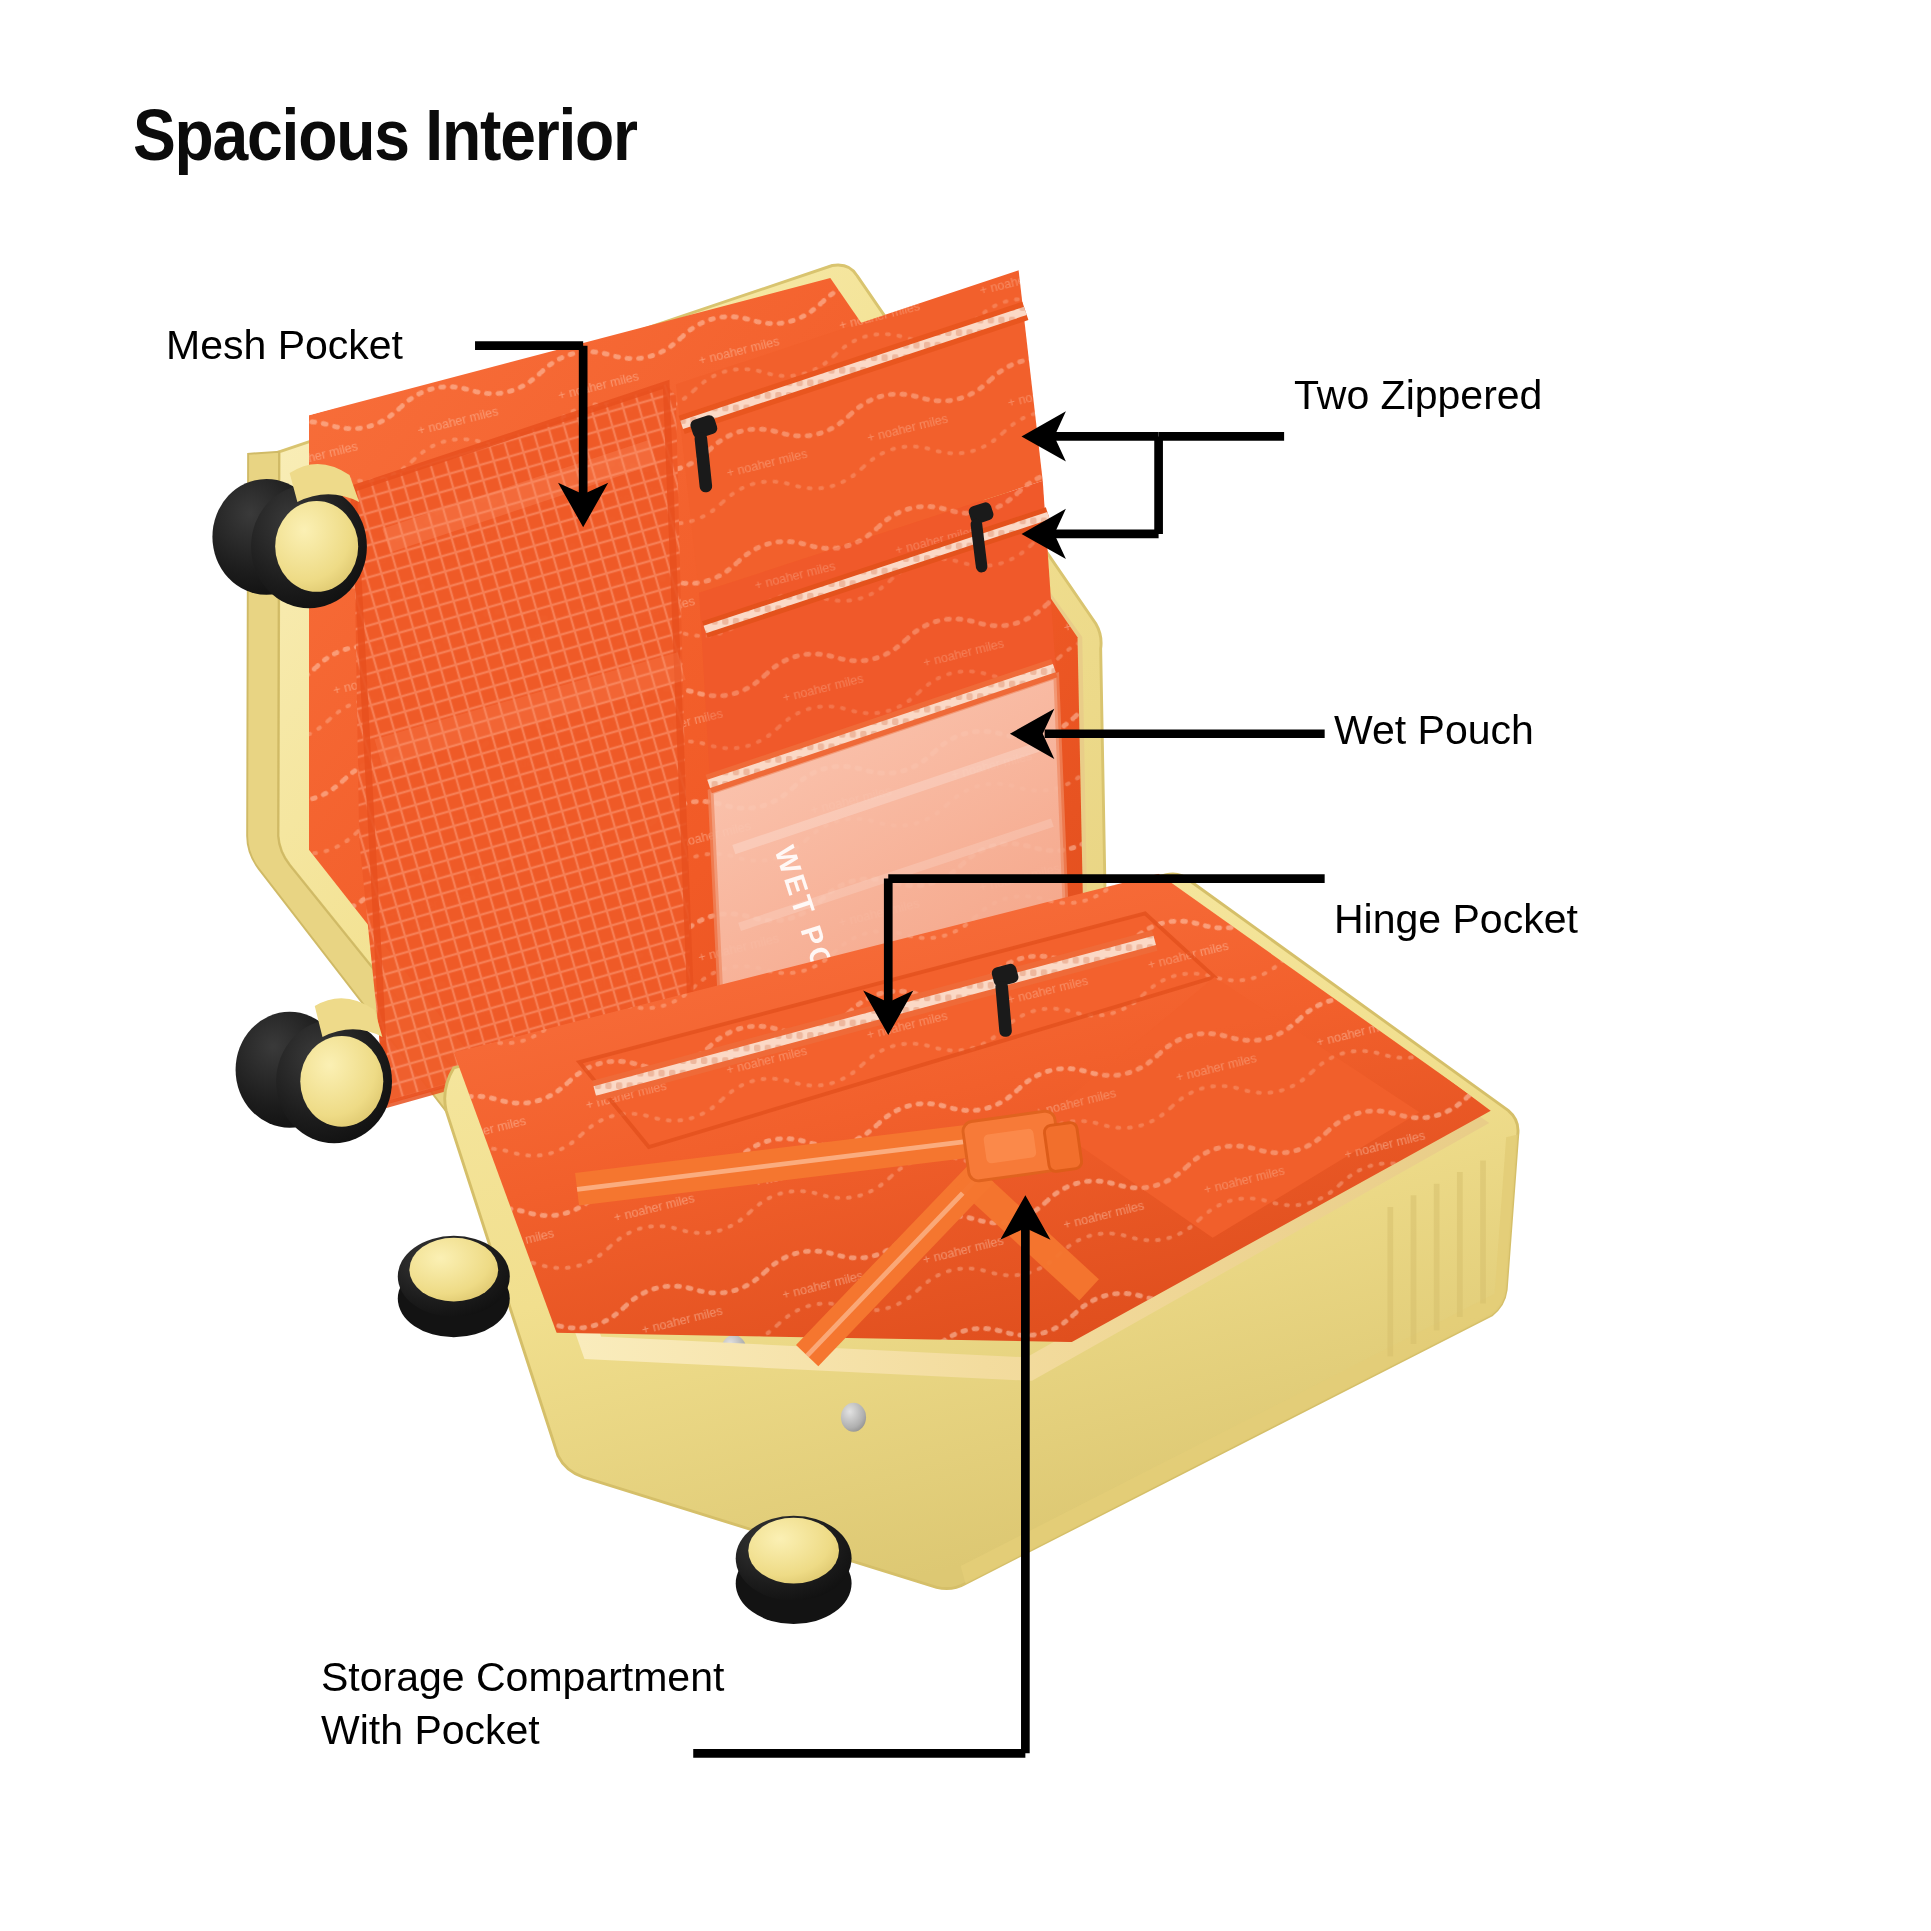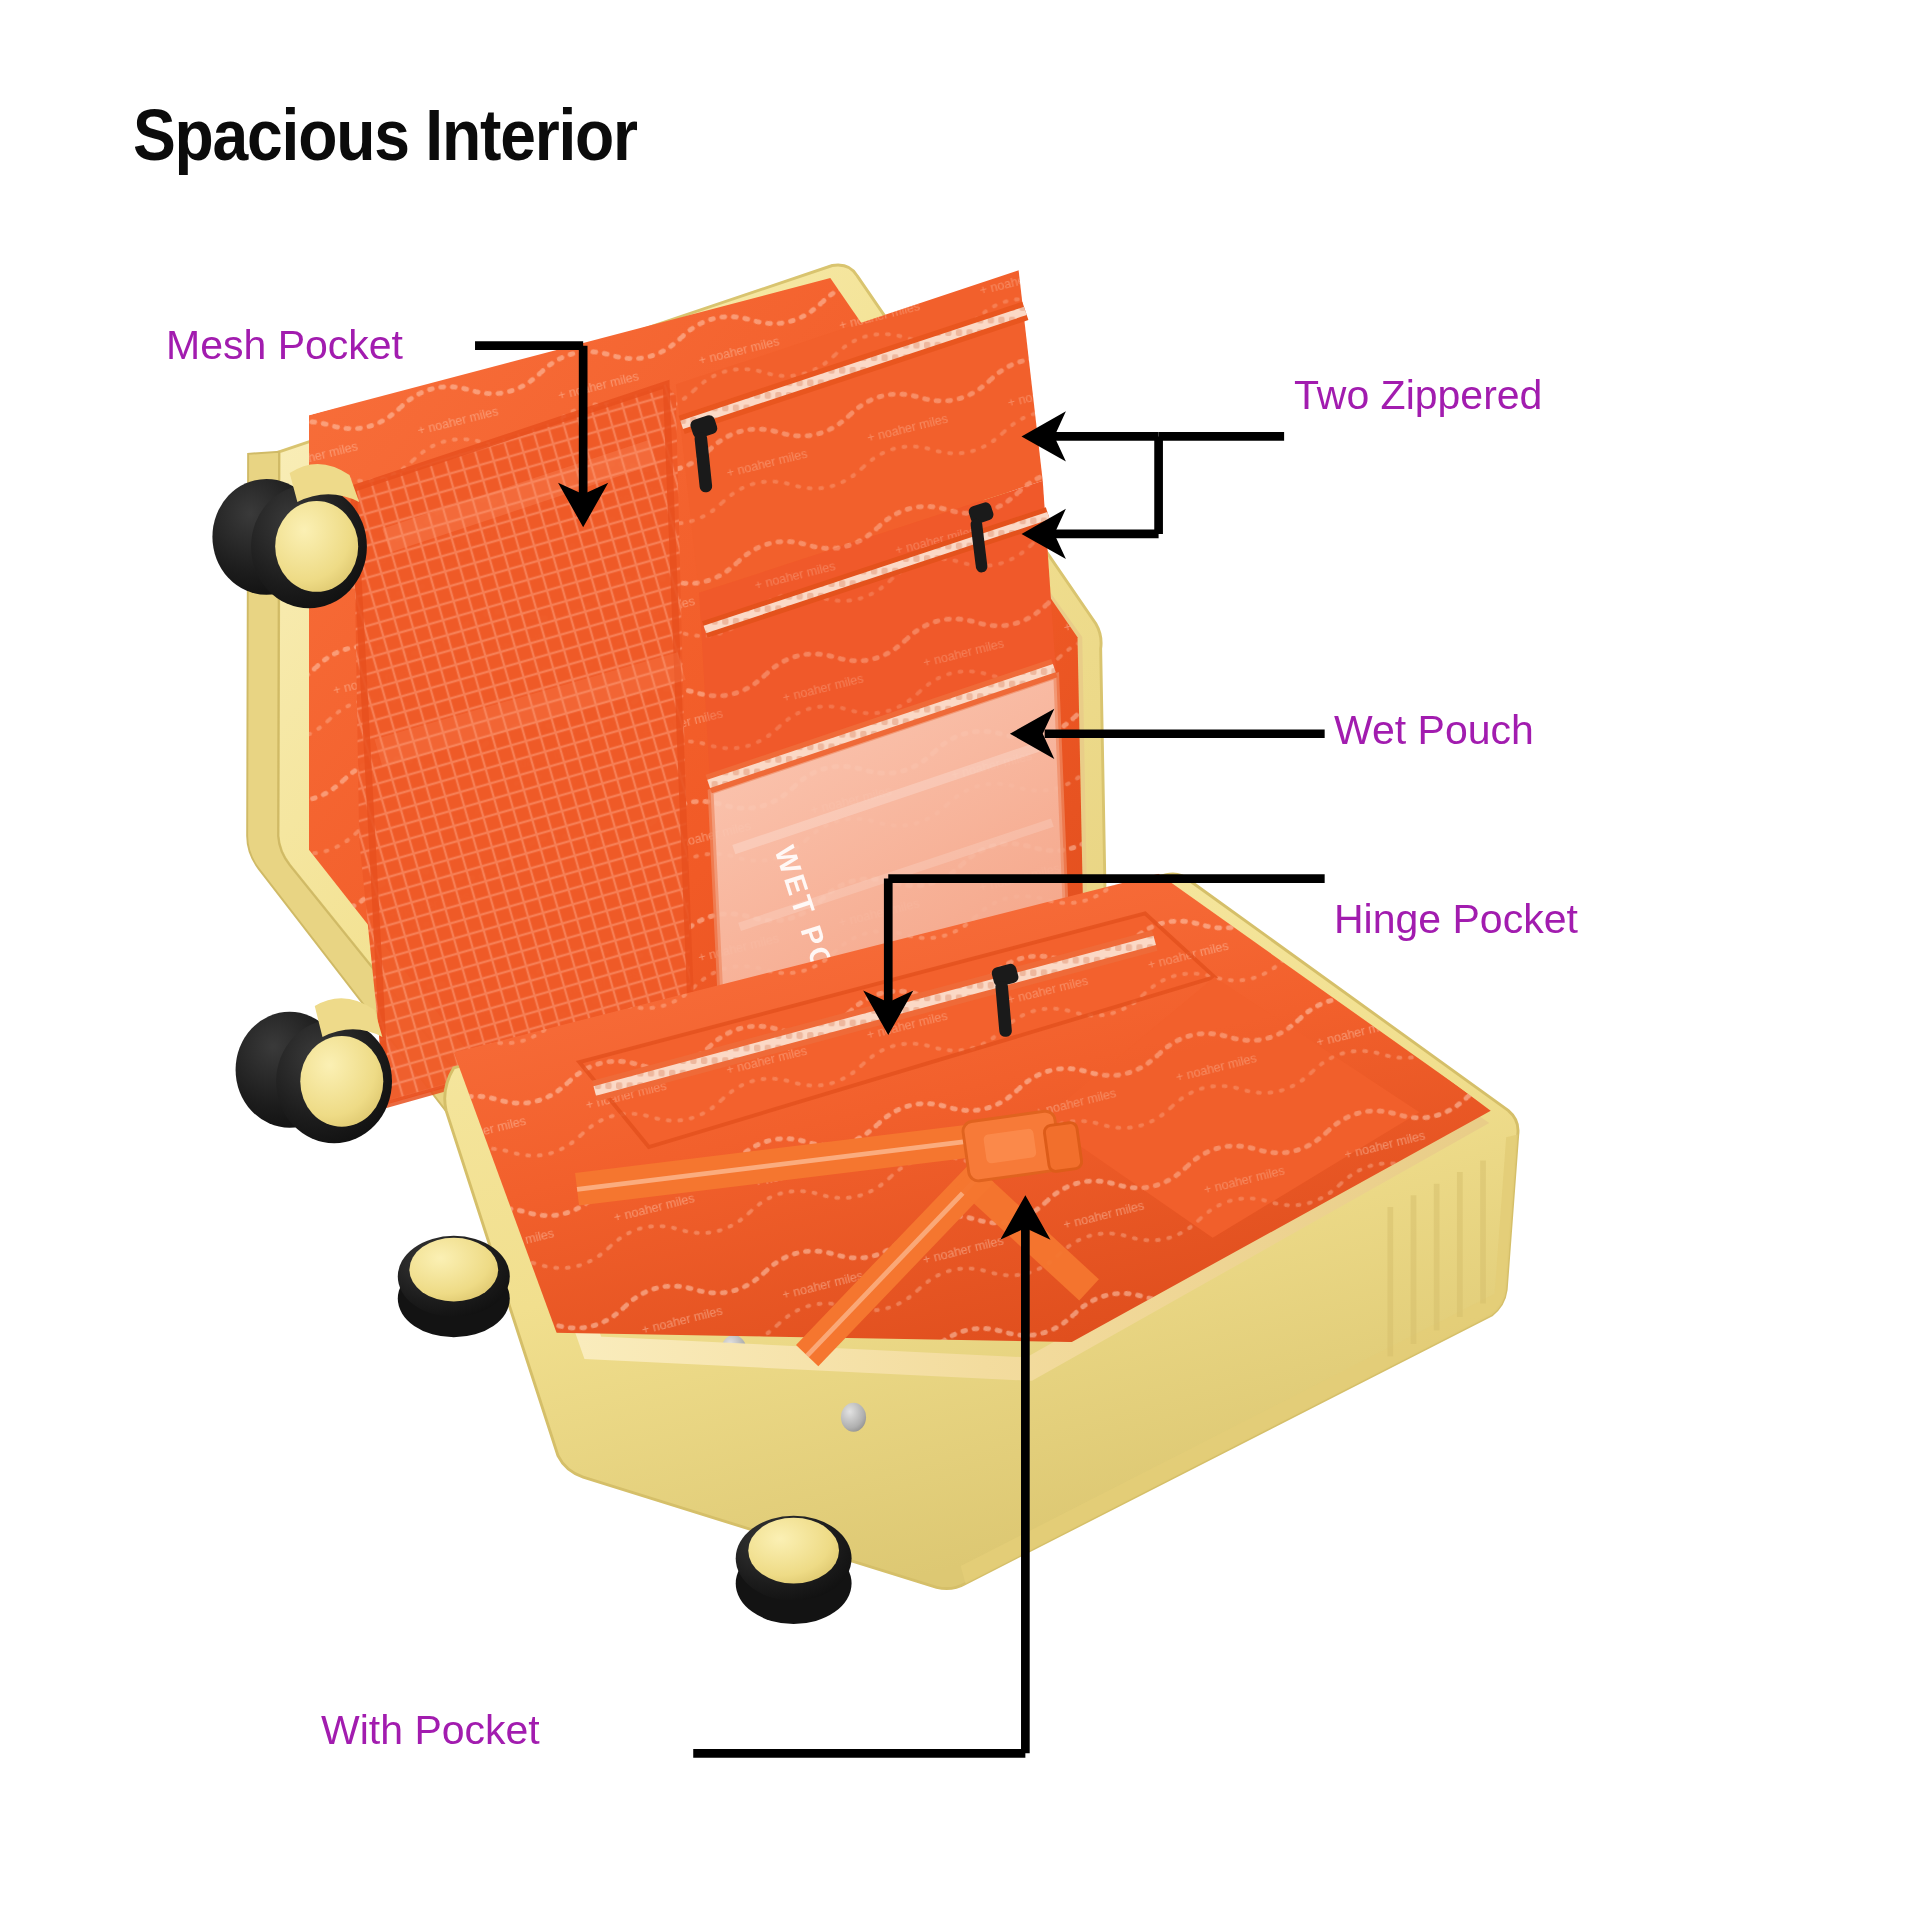--- a/index.html
+++ b/index.html
@@ -31,21 +31,21 @@
     font-family: "Liberation Sans", sans-serif;
     white-space: nowrap;
     transform: scaleX(0.88);
     transform-origin: left top;
   }
 
   
   .callout-label {
     position: absolute;
     font-size: 41px;
-    color: #a21caf;
+    color: #000000;
     line-height: 1.30;
     white-space: pre;
     font-family: "Liberation Sans", sans-serif;
   }
   #label-mesh-pocket     { left: 166px;  top: 319px; }
   #label-two-zippered    { left: 1294px; top: 369px; }
   #label-wet-pouch       { left: 1334px; top: 704px; }
   #label-hinge-pocket    { left: 1334px; top: 850px; margin-top: 43px; }
   #label-storage-straps  { left: 321px;  top: 1651px; }
 
@@ -346,16 +346,16 @@
   </svg>
 
   <div class="callout-label" id="label-mesh-pocket">Mesh Pocket</div>
 
   <div class="callout-label" id="label-two-zippered"><span>Two Zippered</span><br></div>
 
   <div class="callout-label" id="label-wet-pouch">Wet Pouch</div>
 
   <div class="callout-label" id="label-hinge-pocket">Hinge Pocket</div>
 
-  <div class="callout-label" id="label-storage-straps"><br><span>With Pocket</span></div>
+  <div class="callout-label" id="label-storage-straps"><span>Storage Compartment</span><br><span>With Pocket</span></div>
 
 </div>
 
 
 </body></html>

